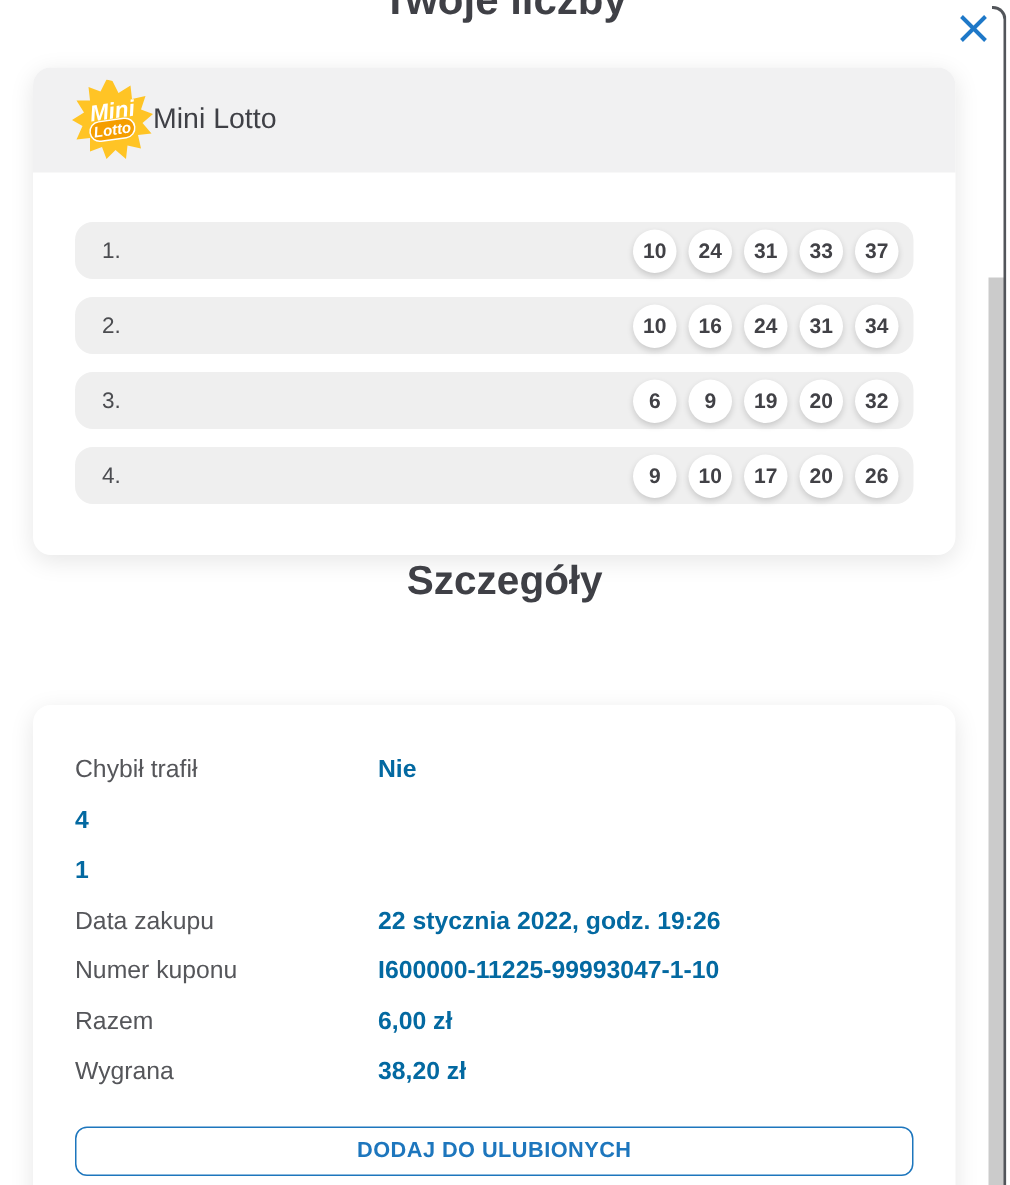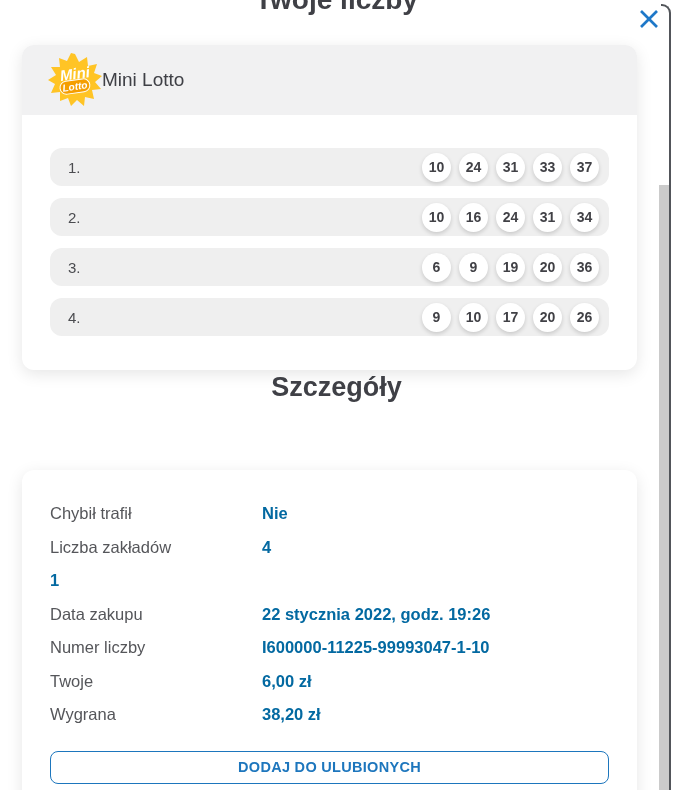--- a/index.html
+++ b/index.html
@@ -28,21 +28,21 @@
   .bet-spacer { flex:1; }
   .balls { display:flex; gap:8px; }
   .ball { width:29px; height:29px; border-radius:50%; background:#fff;
     box-shadow:0 2px 4px rgba(0,0,0,.16); display:flex; align-items:center;
     justify-content:center; font-size:14px; font-weight:700; color:#414146; }
 
   .section-heading { position:absolute; top:372px; left:0; width:100%;
     text-align:center; font-size:27px; font-weight:700; color:#3f4046; }
 
   .card-details { top:470px; height:360px; padding:27px 28px 0 28px; }
-  .detail-row { display:flex; line-height:33.5px;gap:10px; }
+  .detail-row { display:flex; line-height:33.5px; }
   .detail-label { width:202px; font-size:16.5px; color:#55565a; }
   .detail-value { font-size:16.5px; font-weight:700; color:#0369a1; }
 
   .actions { display:flex; gap:24px; margin-top:19px; }
   .btn { flex:1; height:33px; border-radius:8px; font-size:14.5px;
     font-weight:700; letter-spacing:.3px; display:flex; align-items:center;
     justify-content:center; cursor:pointer; }
   .btn-outline { background:#fff; border:1.5px solid #1d76bd; color:#1d76bd; }
   .btn-gradient { background:linear-gradient(90deg,#f57e1e,#fbbc13);
     border:none; color:#fff; }
@@ -105,21 +105,21 @@
     </div>
 
     <div class="bet-row">
       <span class="bet-index">3.</span>
       <span class="bet-spacer"></span>
       <span class="balls">
         <span class="ball">6</span>
         <span class="ball">9</span>
         <span class="ball">19</span>
         <span class="ball">20</span>
-        <span class="ball">36</span>
+        <span class="ball">32</span>
       </span>
     </div>
 
     <div class="bet-row">
       <span class="bet-index">4.</span>
       <span class="bet-spacer"></span>
       <span class="balls">
         <span class="ball">9</span>
         <span class="ball">10</span>
         <span class="ball">17</span>
@@ -132,36 +132,35 @@
 </div>
 
 <div class="section-heading">Szczegóły</div>
 
 <div class="card card-details">
   <div class="detail-row">
     <span class="detail-label">Chybił trafił</span>
     <span class="detail-value">Nie</span>
   </div>
   <div class="detail-row">
-    <span class="detail-label">Liczba zakładów</span>
     <span class="detail-value">4</span>
   </div>
   <div class="detail-row">
     <span class="detail-value">1</span>
   </div>
   <div class="detail-row">
     <span class="detail-label">Data zakupu</span>
     <span class="detail-value">22 stycznia 2022, godz. 19:26</span>
   </div>
   <div class="detail-row">
-    <span class="detail-label">Numer liczby</span>
+    <span class="detail-label">Numer kuponu</span>
     <span class="detail-value">I600000-11225-99993047-1-10</span>
   </div>
   <div class="detail-row">
-    <span class="detail-label">Twoje</span>
+    <span class="detail-label">Razem</span>
     <span class="detail-value">6,00 zł</span>
   </div>
   <div class="detail-row">
     <span class="detail-label">Wygrana</span>
     <span class="detail-value">38,20 zł</span>
   </div>
 
   <div class="actions">
     <button class="btn btn-outline">DODAJ DO ULUBIONYCH</button>
   </div>

